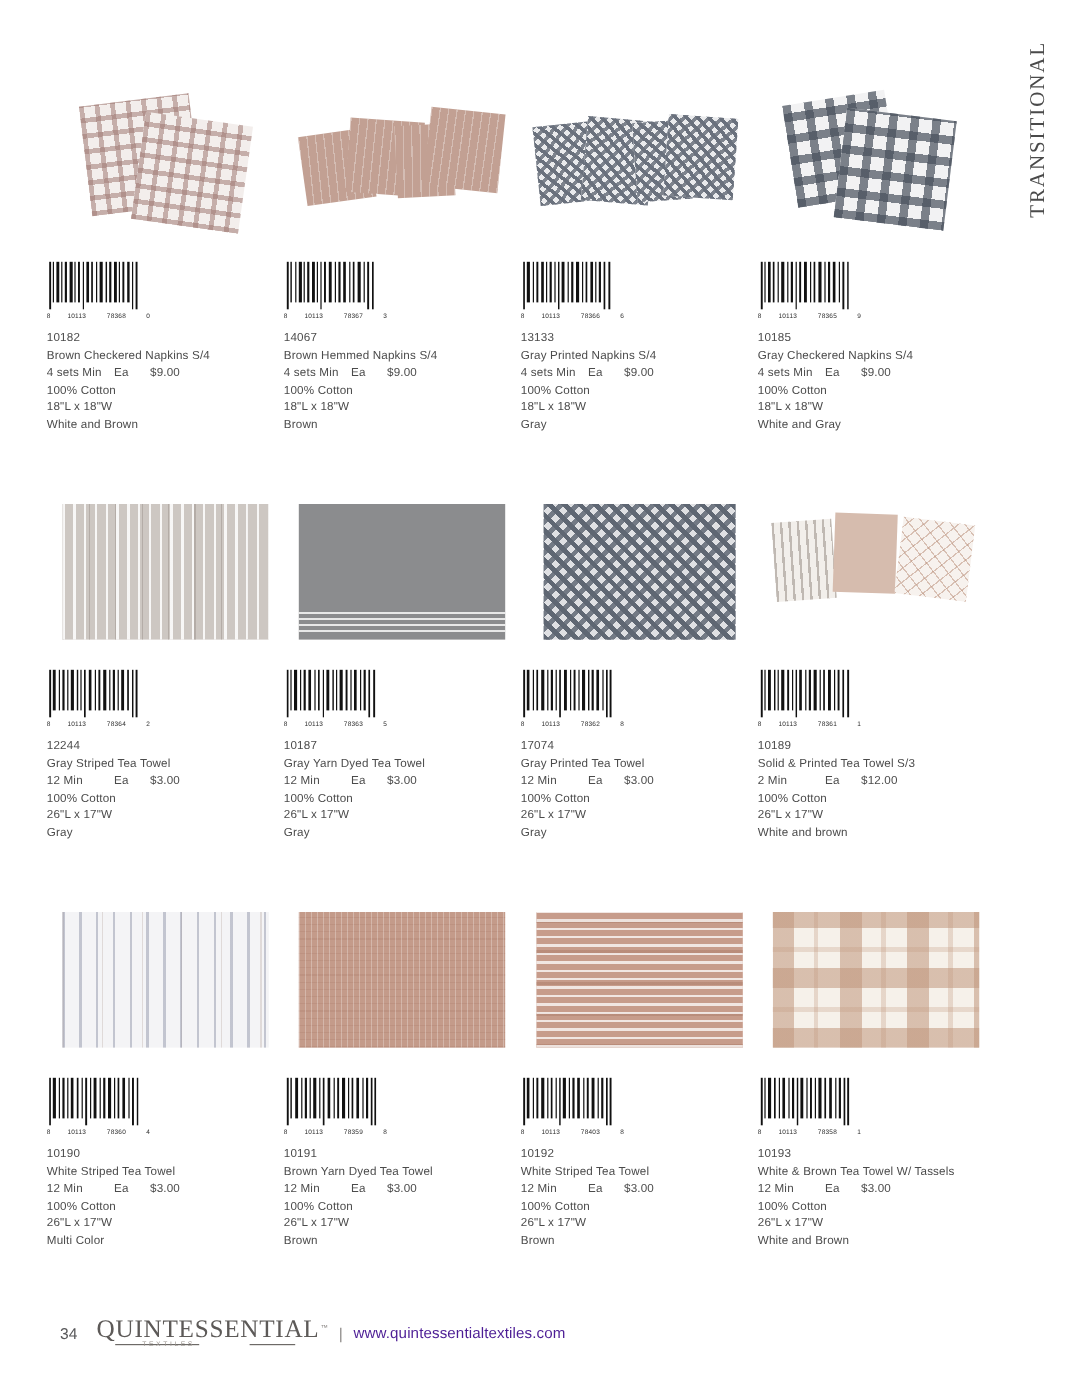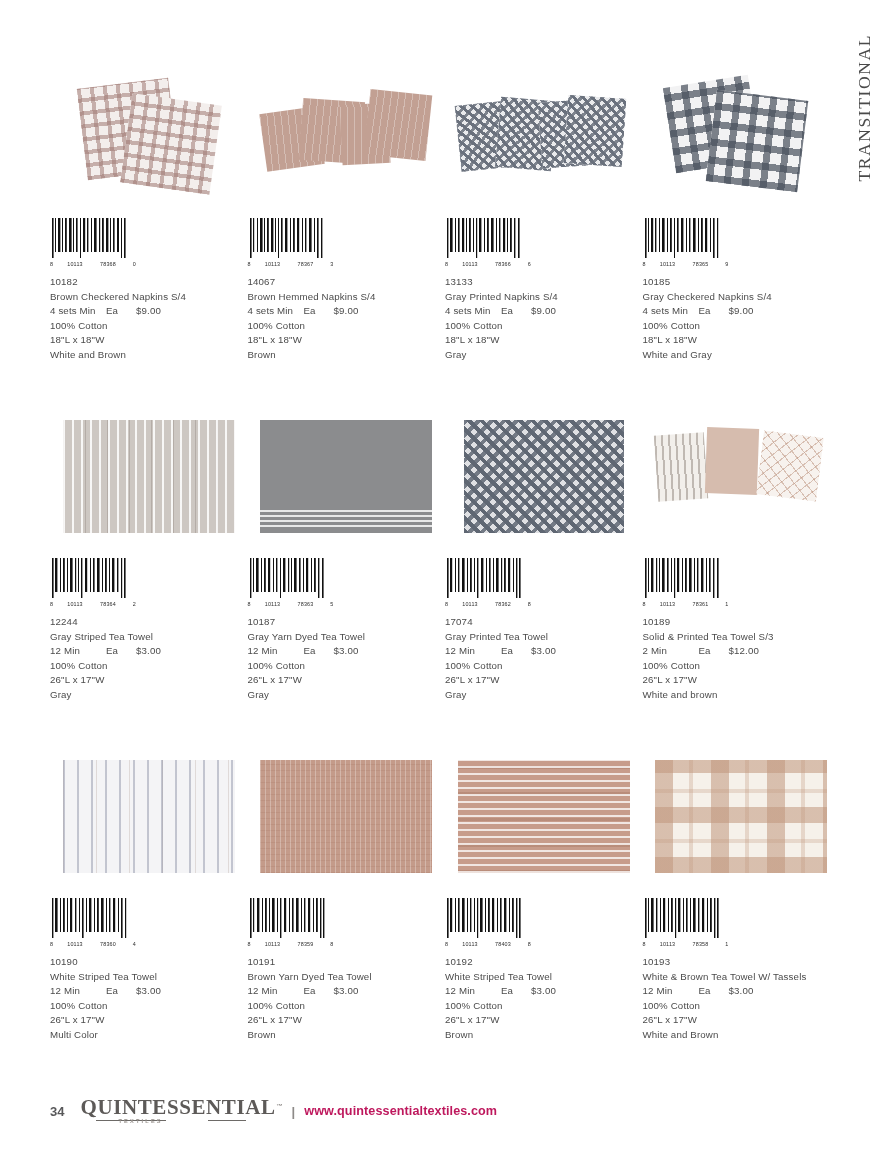--- a/index.html
+++ b/index.html
@@ -33,21 +33,21 @@
     font-family: "Liberation Serif", serif;
     font-size: 17.5px;
     letter-spacing: 1.6px;
     color: #4a4a4a;
     white-space: nowrap;
   }
 
   
   .grid {
     position: absolute;
-    left: 50px;
+    left: 39px;
     top: 62px;
     width: 790px;
   }
   .row {
     display: flex;
     height: 340px;
   }
   .cell {
     width: 205px;
     position: relative;
@@ -194,21 +194,20 @@
   .pl-amt { }
 
   
   .footer {
     position: absolute;
     left: 50px;
     bottom: 32px;
     width: 790px;
     display: flex;
     align-items: flex-end;
-    font-weight: bold;
   }
   .page-num {
     font-size: 13px;
     color: #58585a;
     margin-right: 16px;
     line-height: 1;
     padding-bottom: 2px;
   }
   .logo {
     position: relative;
@@ -246,21 +245,21 @@
     margin-left: 1px;
   }
   .divider {
     margin: 0 9px 2px 9px;
     font-size: 13px;
     color: #8d8a88;
     line-height: 1;
   }
   .site {
     font-size: 12.6px;
-    color: #be185d;
+    color: #4c1d95;
     line-height: 1;
     padding-bottom: 2px;
     letter-spacing: .1px;
   }
 </style>
 </head>
 <body>
 
 <div class="side-tab">
   <span>TRANSITIONAL</span>

